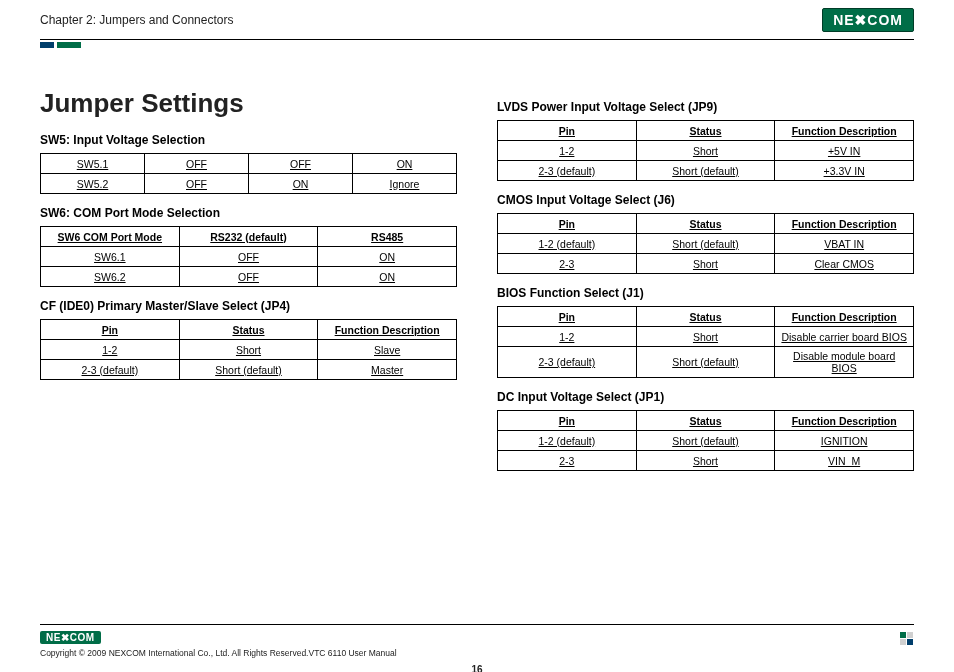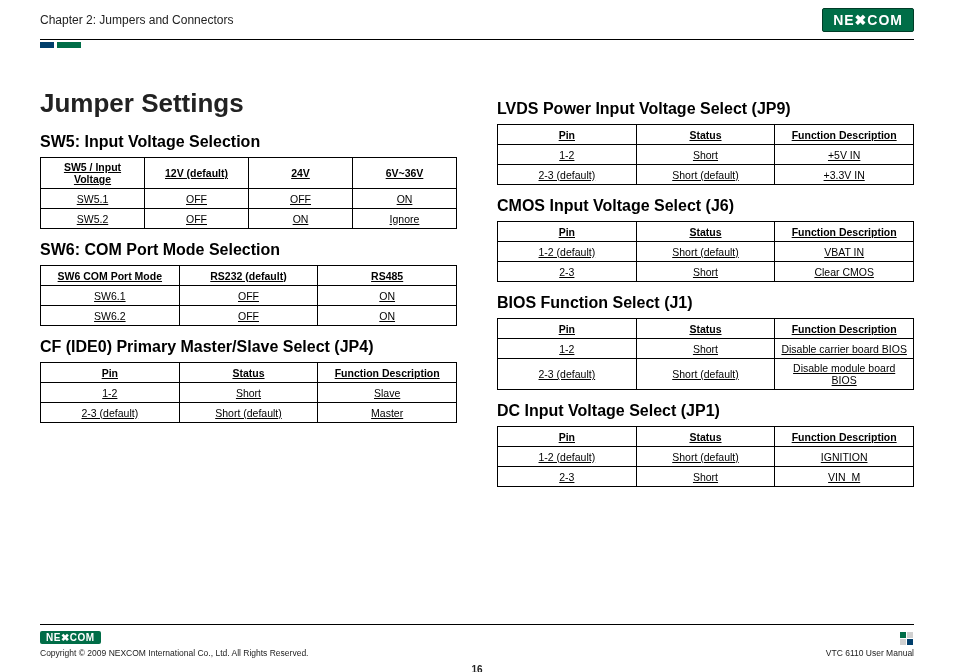--- a/index.html
+++ b/index.html
@@ -51,21 +51,21 @@
   }
   .col { flex: 1; }
   h1 {
     font-size: 26px;
     font-weight: 600;
     color: #222;
     margin-bottom: 14px;
     font-family: "Segoe UI", "Myriad Pro", Arial, sans-serif;
   }
   h3 {
-    font-size: 16px;
+    font-size: 12px;
     font-weight: bold;
     margin: 12px 0 6px 0;
   }
   table {
     border-collapse: collapse;
     width: 100%;
     font-size: 10.5px;
     table-layout: fixed;
     text-decoration: underline;
   }
@@ -95,21 +95,21 @@
     font-size: 10px;
     padding: 1px 6px;
     border-radius: 2px;
     font-family: Arial, sans-serif;
     letter-spacing: 0.5px;
     margin-bottom: 2px;
     display:inline-block;
   }
   .footer-meta {
     display: flex;
-    justify-content: space-between;
+    justify-content: flex-start;
     align-items: center;
     font-size: 8.5px;
     color: #222;
     margin-top: 2px;
   }
   .footer-meta .center {
     position: absolute;
     left: 50%;
     transform: translateX(-50%);
     font-weight: bold;
@@ -140,26 +140,20 @@
     <div class="b2"></div>
 </div>
 
 <div class="page-body">
   <div class="col">
     <h1>Jumper Settings</h1>
 
     <h3>SW5: Input Voltage Selection</h3>
     <table>
       <tbody>
-          <tr>
-        <th>SW5 / Input Voltage</th>
-        <th>12V (default)</th>
-        <th>24V</th>
-        <th>6V~36V</th>
-      </tr>
       <tr>
             <td>SW5.1</td>
             <td>OFF</td>
             <td>OFF</td>
             <td>ON</td>
           </tr>
       <tr>
             <td>SW5.2</td>
             <td>OFF</td>
             <td>ON</td>

